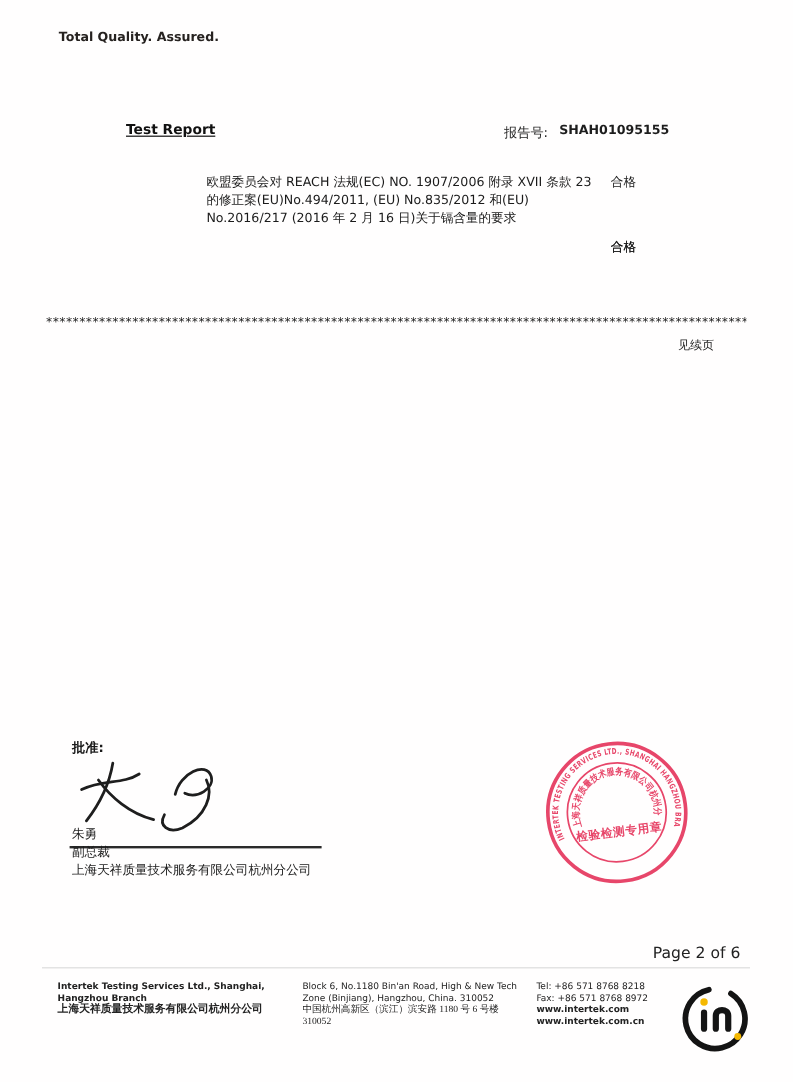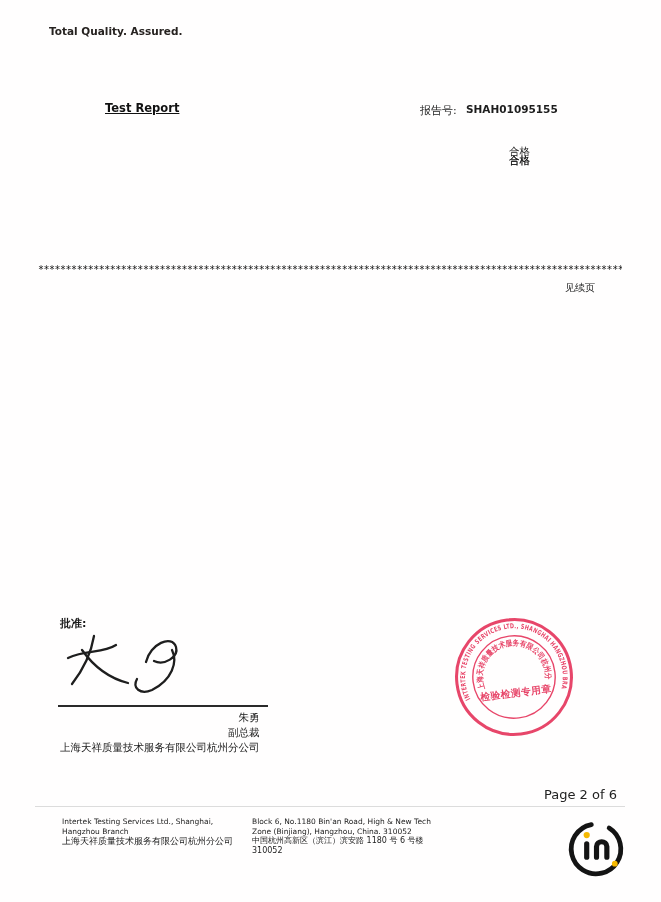--- a/index.html
+++ b/index.html
@@ -36,52 +36,53 @@
   .separator{
     position:absolute;left:38px;top:264px;width:584px;height:12px;overflow:hidden;
     font-family:"DejaVu Sans Mono","Liberation Mono",monospace;
     font-size:10px;letter-spacing:-0.5px;white-space:nowrap;color:#111;line-height:12px;
   }
   .continuation{position:absolute;right:66px;top:281px;font-size:10px;color:#222;}
   
   .approve-label{position:absolute;left:60px;top:616px;font-size:11px;font-weight:bold;color:#1a1a1a;}
   .signature-svg{position:absolute;left:60px;top:628px;}
   .sig-line{position:absolute;left:58px;top:705px;width:210px;height:1.5px;background:#2a2a2a;}
-  .approver{position:absolute;left:60px;top:710px;font-size:10.5px;line-height:15px;color:#1b1b1b;text-align:right;}
+  .approver{position:absolute;left:60px;top:688px;font-size:10.5px;line-height:15px;color:#1b1b1b;}
   
   .stamp{position:absolute;left:452px;top:615px;width:124px;height:124px;
     transform:rotate(-7deg);opacity:0.93;}
   
   .page-number{position:absolute;left:544px;top:787px;font-size:13px;color:#222;}
   
   .footer-divider{position:absolute;left:35px;top:806px;width:590px;height:1px;background:#dcdcdc;}
   .footer-col{position:absolute;top:817px;font-size:7.5px;line-height:9.5px;color:#222;}
-  .f-left{left:62px;font-weight:normal;}
+  .f-left{left:48px;font-weight:bold;}
   .f-left .cn{font-size:9px;line-height:11px;}
   .f-mid{left:252px;}
-  .f-mid .cn{font-size:8px;}
+  .f-mid .cn{font-size:8px;font-family:Liberation Serif, serif;}
   .f-right{left:447px;}
   .f-right .b{font-weight:bold;}
   .in-logo{position:absolute;left:565px;top:818px;}
 </style>
 </head>
 <body>
 
 <div class="page">
 
   <div class="logo">
     <div class="logo-tagline">Total Quality. Assured.</div>
   </div>
 
   <div class="report-title">Test Report</div>
   <div class="report-no-label">报告号:</div>
   <div class="report-no">SHAH01095155</div>
 
   <div class="results">
     <div class="result-row">
+      <div class="req">欧盟委员会对 REACH 法规(EC) NO. 1907/2006 附录 XVII 条款 23 的修正案(EU)No.494/2011, (EU) No.835/2012 和(EU) No.2016/217 (2016 年 2 月 16 日)关于镉含量的要求</div>
       <div class="res">合格</div>
     </div>
     <div class="result-row">
       <div class="res">合格</div>
     </div>
     <div class="result-row">
       <div class="res">合格</div>
     </div>
   </div>
 
@@ -131,20 +132,26 @@
     <div class="cn">上海天祥质量技术服务有限公司杭州分公司</div>
   </div>
 
   <div class="footer-col f-mid">
     <div>Block 6, No.1180 Bin'an Road, High &amp; New Tech</div>
     <div>Zone (Binjiang), Hangzhou, China. 310052</div>
     <div class="cn">中国杭州高新区（滨江）滨安路 1180 号 6 号楼</div>
     <div class="cn">310052</div>
   </div>
 
+  <div class="footer-col f-right">
+    <div>Tel: +86 571 8768 8218</div>
+    <div>Fax: +86 571 8768 8972</div>
+    <div class="b">www.intertek.com</div>
+    <div class="b">www.intertek.com.cn</div>
+  </div>
 
   <svg class="in-logo" width="62" height="62" viewBox="0 0 60 60">
     <circle cx="30" cy="30" r="24" fill="none" stroke="#141414" stroke-width="4.6" stroke-linecap="round" stroke-dasharray="132 19" transform="rotate(-58 30 30)"></circle>
     <circle cx="48.2" cy="44.2" r="2.8" fill="#f5b800"></circle>
     <path d="M21,25 L21,38" fill="none" stroke="#141414" stroke-width="5" stroke-linecap="round"></path>
     <circle cx="21" cy="16.5" r="3" fill="#f5b800"></circle>
     <path d="M30.5,38 L30.5,27.5 C30.5,21.5 40.5,21.5 40.5,27.5 L40.5,38" fill="none" stroke="#141414" stroke-width="5" stroke-linecap="round"></path>
   </svg>
 
 </div>

